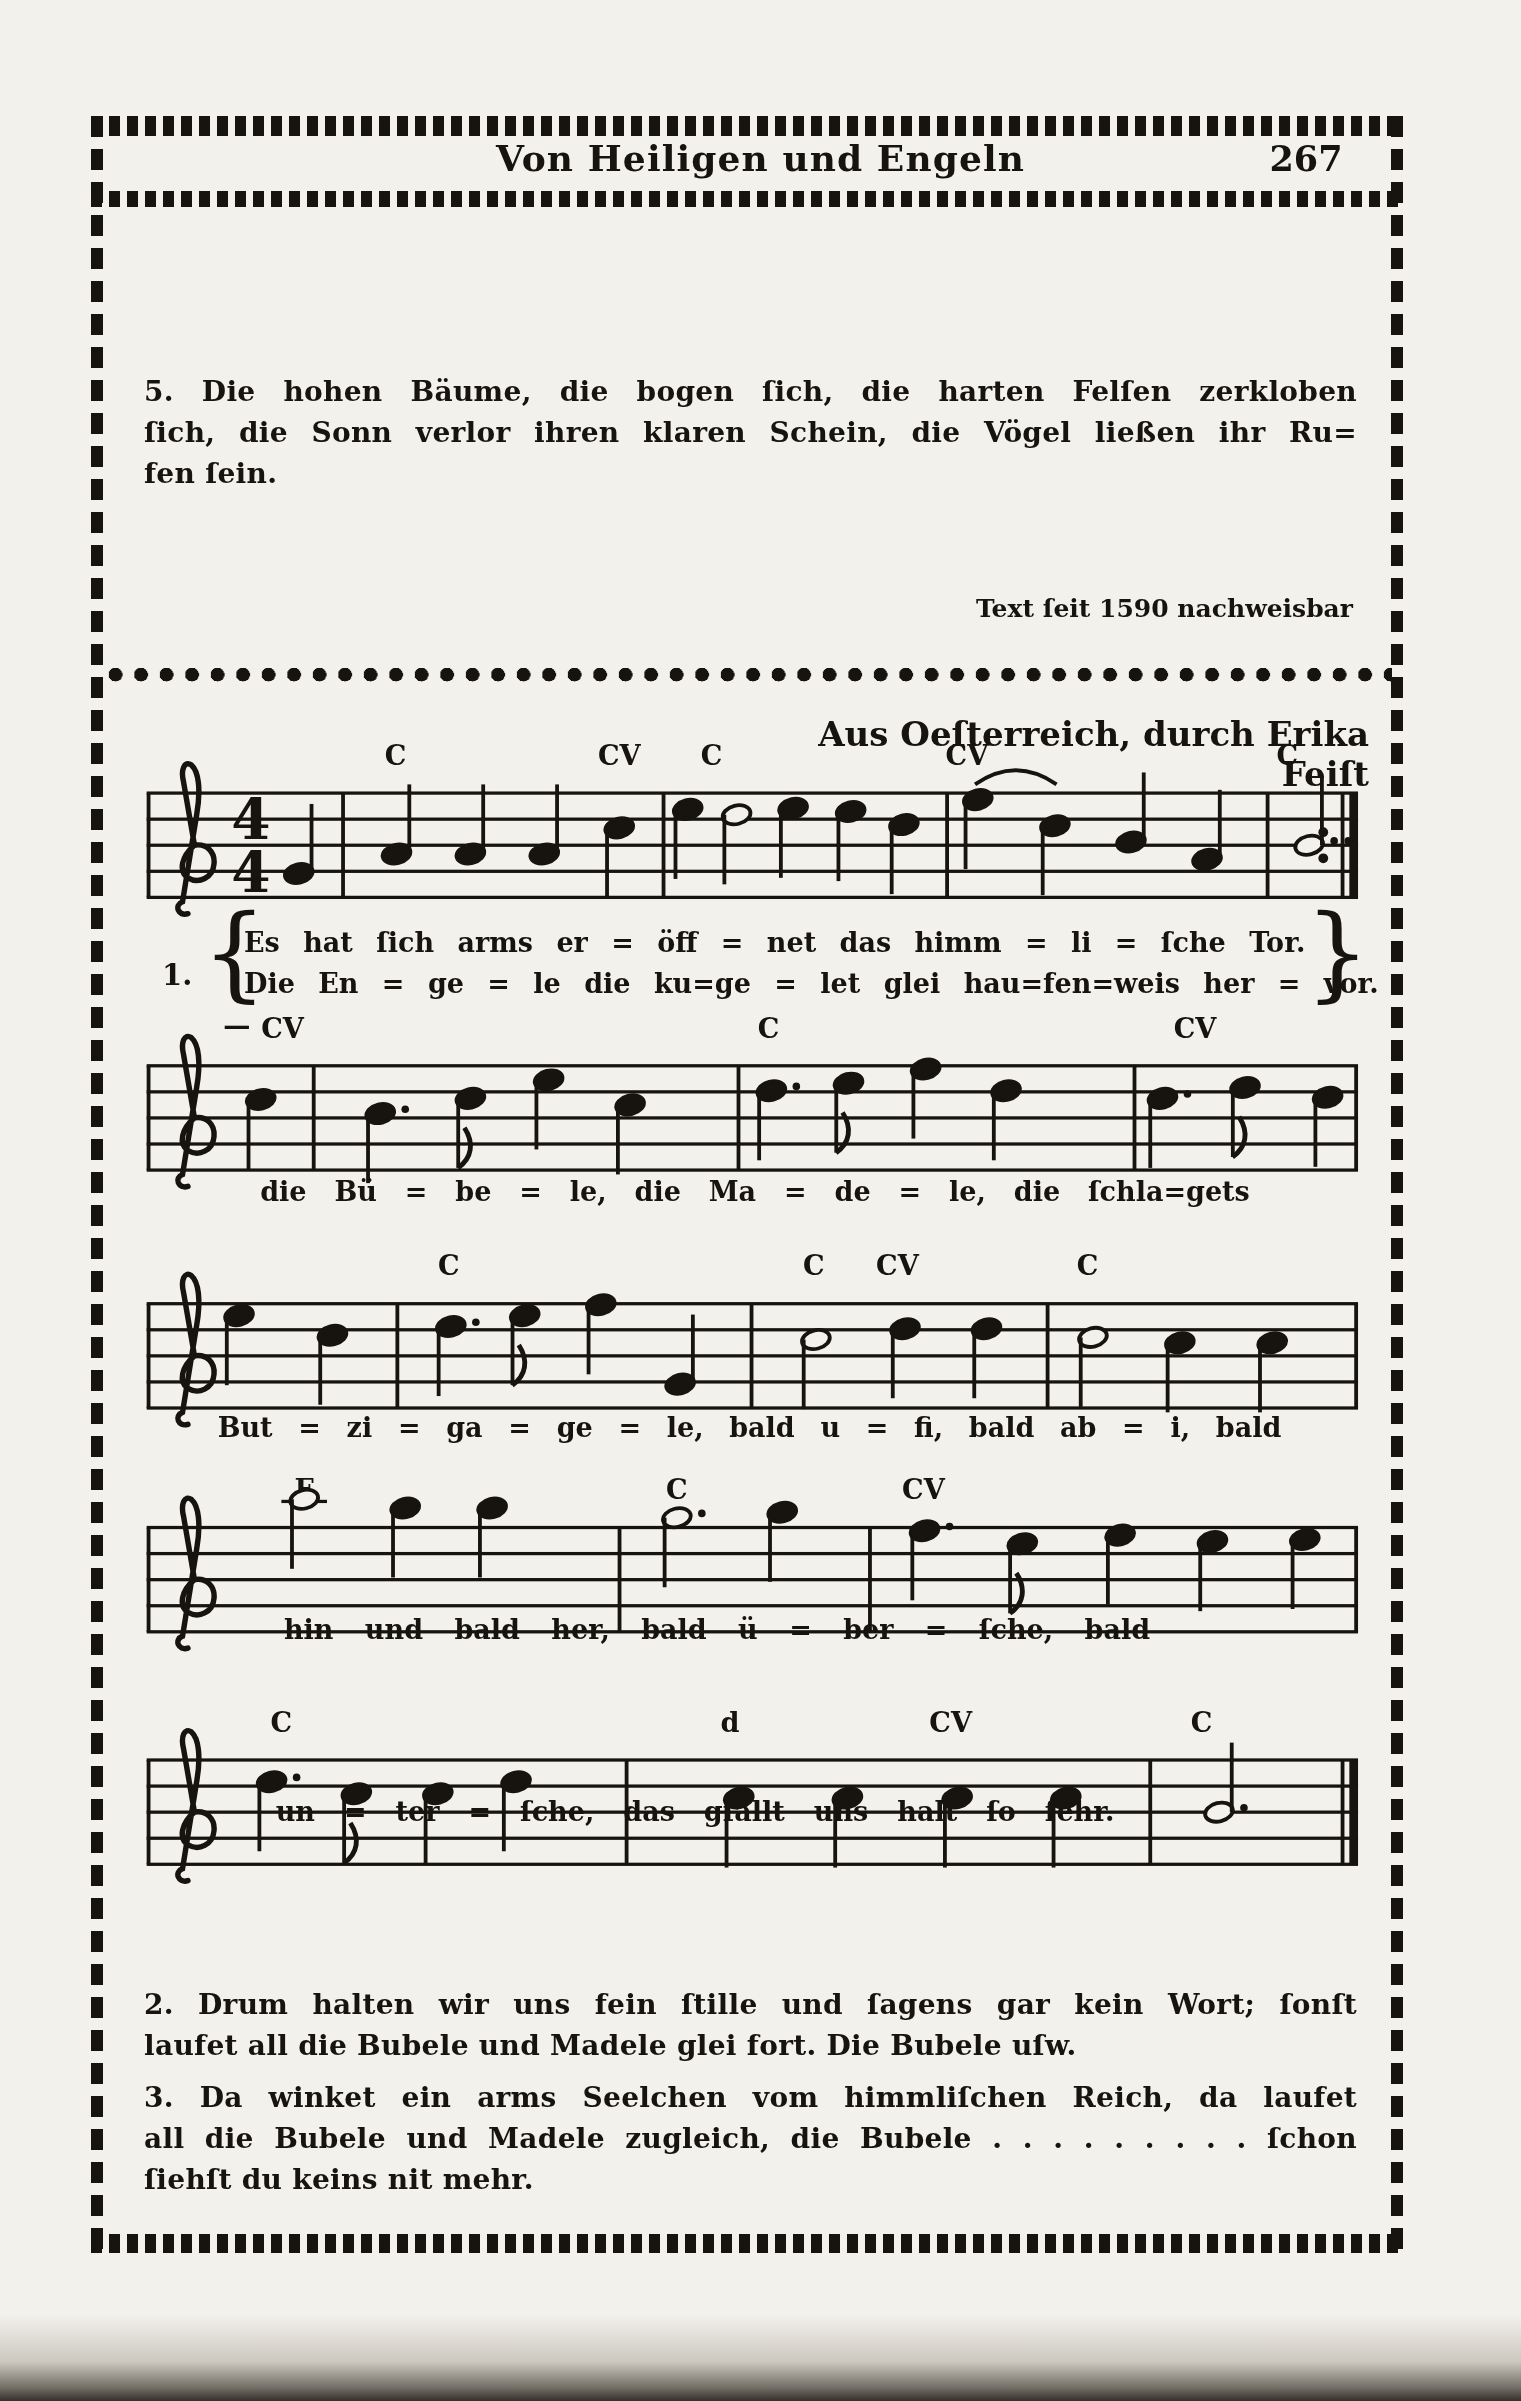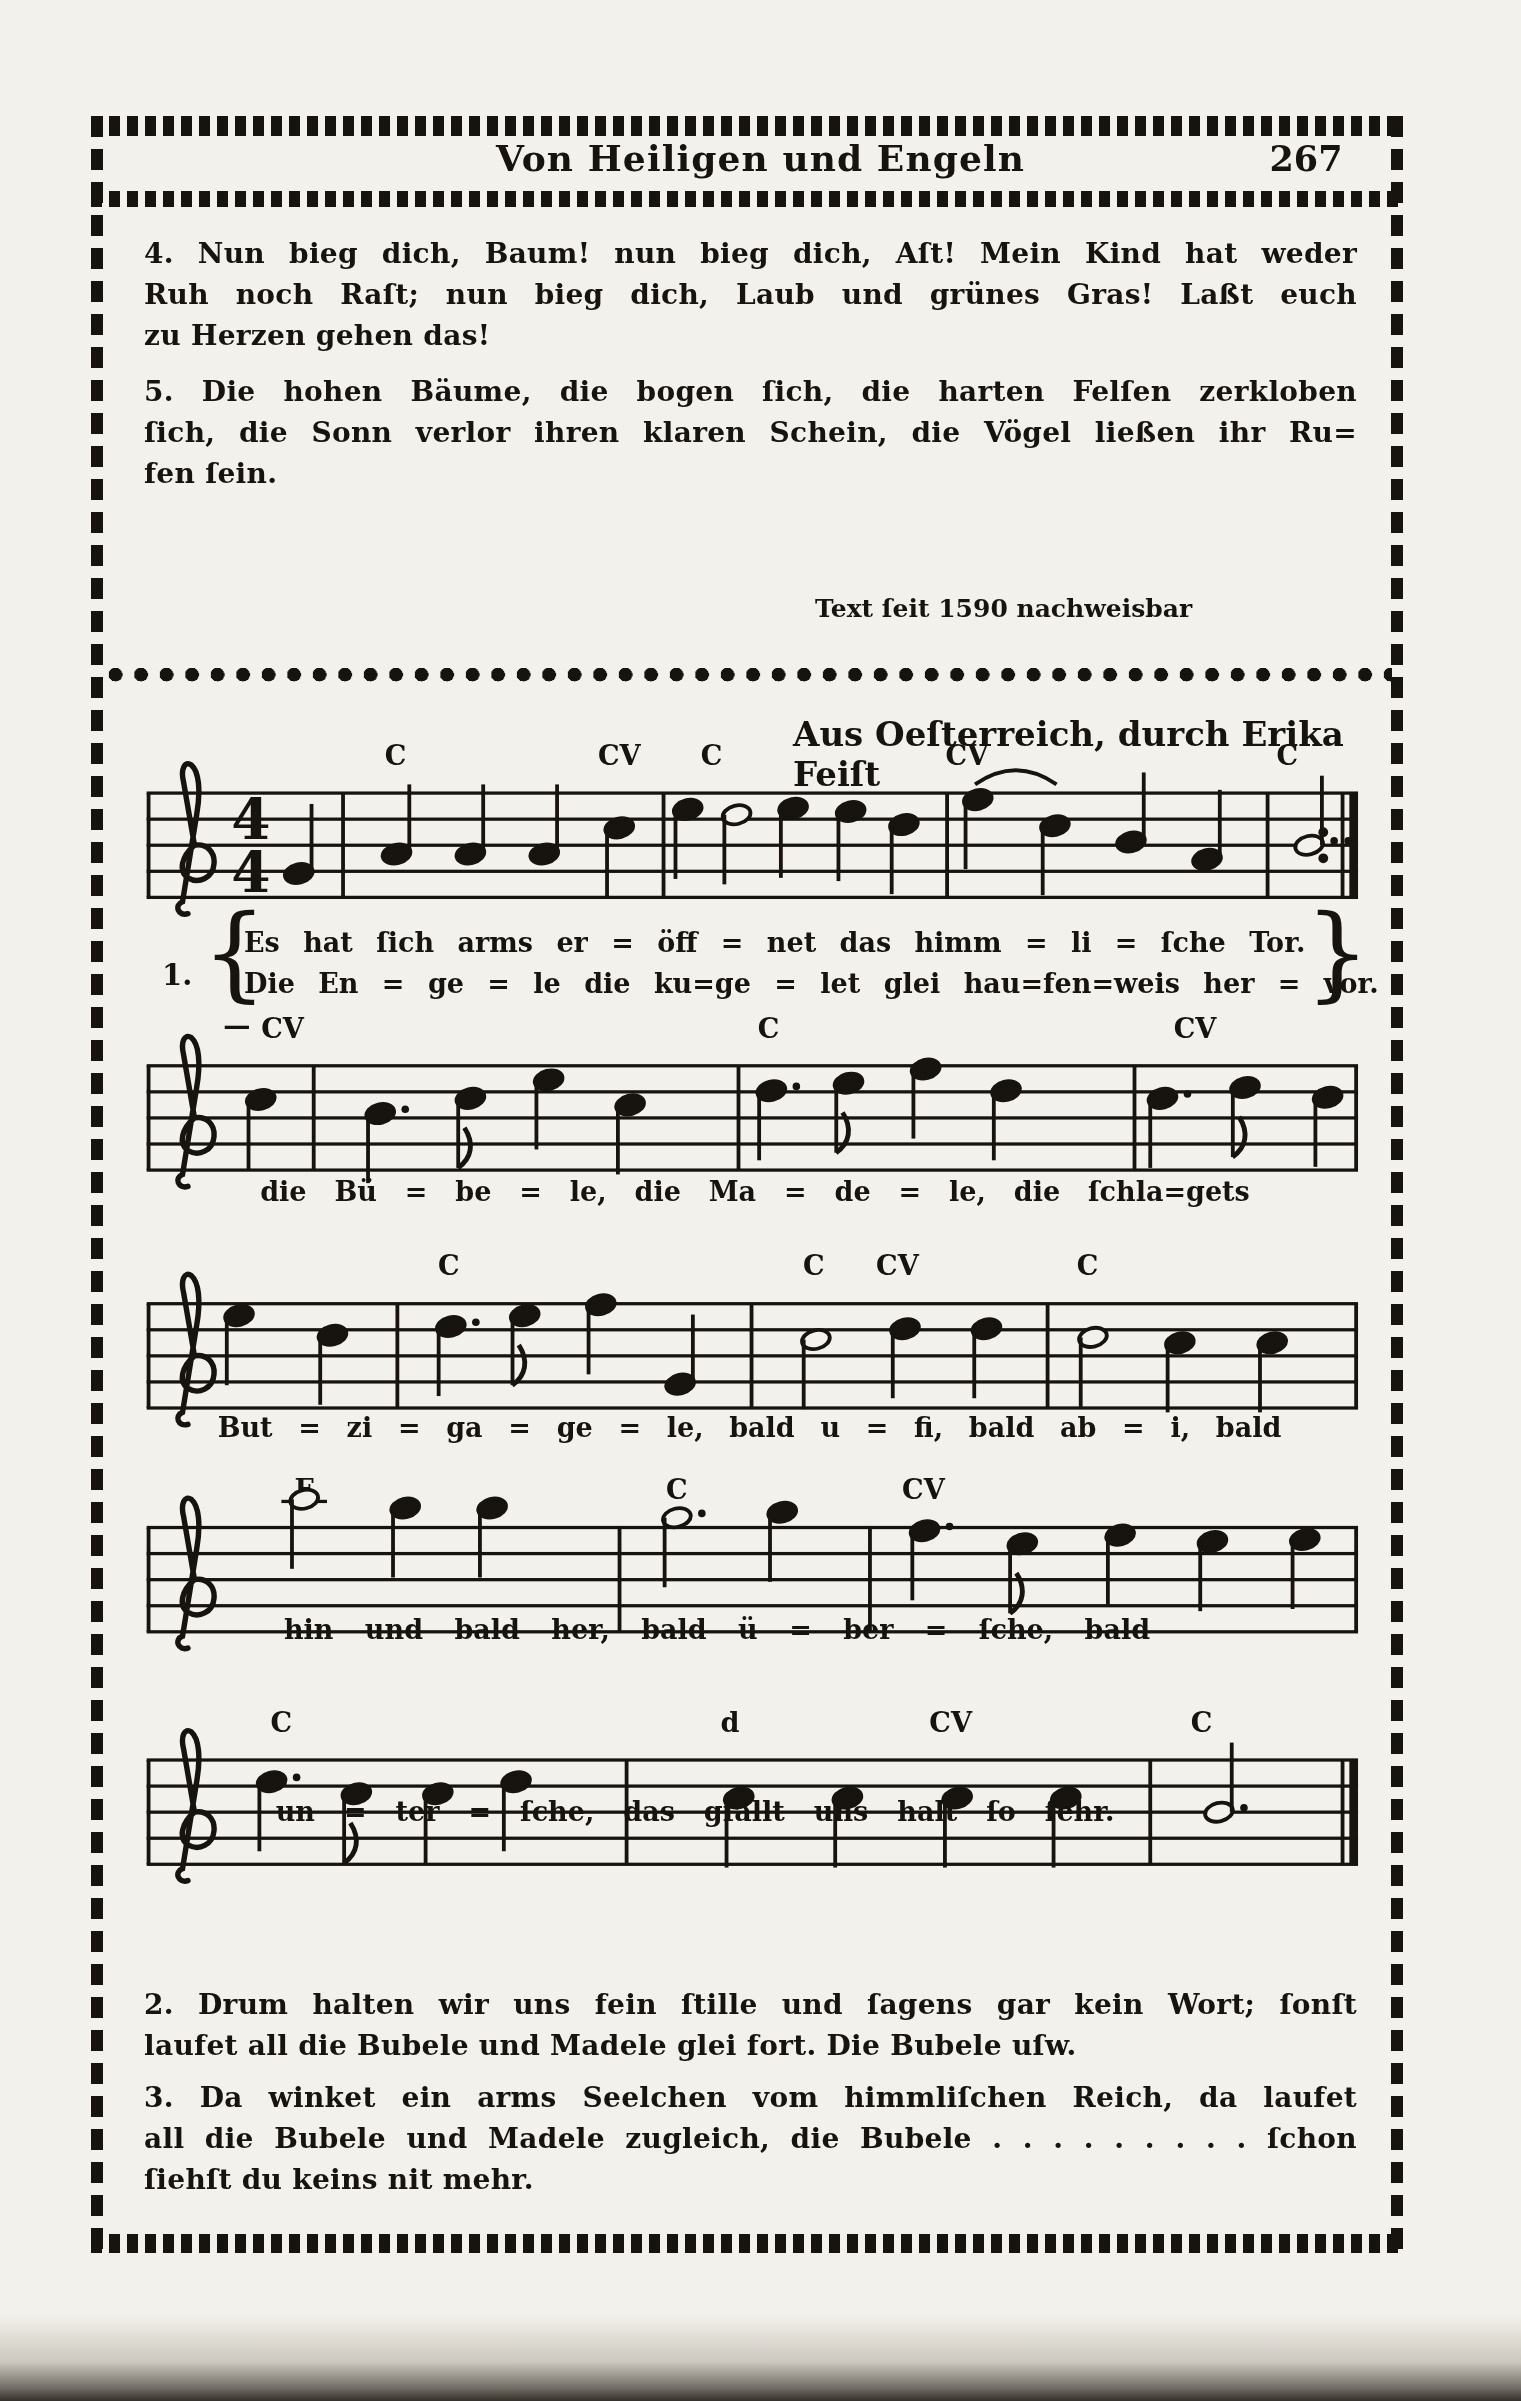--- a/index.html
+++ b/index.html
@@ -7,21 +7,21 @@
         font-family:"DejaVu Serif","Liberation Serif",serif;color:#17140f;font-weight:bold}
   .dashrow{position:absolute;background-image:repeating-linear-gradient(90deg,#17140f 0 11px,transparent 11px 18px)}
   .dashcol{position:absolute;width:12px;background-image:repeating-linear-gradient(180deg,#17140f 0 20.6px,transparent 20.6px 33px)}
   .dotrow{position:absolute;height:15px;background-image:radial-gradient(circle 7px at 12.5px 7.6px,#17140f 97%,transparent 100%);
           background-size:25.5px 15px;background-repeat:repeat-x}
   .header-title{position:absolute;top:137px;left:217px;width:1087px;text-align:center;font-size:36px;letter-spacing:1.1px}
   .page-num{position:absolute;top:138px;left:1260px;width:92px;font-size:35px;text-align:center}
   .verse{position:absolute;left:144px;width:1213px;font-size:28px;line-height:41px;letter-spacing:0.3px}
   .vline{text-align:justify;text-align-last:justify}
   .vlast{text-align:left;text-align-last:left}
-  .note-credit{position:absolute;font-size:25px;text-align:left}
+  .note-credit{position:absolute;font-size:25px;text-align:right}
   .lyric{position:absolute;font-size:27px;text-align:center;word-spacing:14px;white-space:nowrap}
   .brace{position:absolute;top:902px;font-size:102px;line-height:102px;font-weight:normal}
   .verse-no{position:absolute;font-size:29px}
   svg text{font-family:"DejaVu Serif","Liberation Serif",serif;font-weight:bold;fill:#17140f}
   .bottom-fade{position:absolute;left:0;right:0;top:2314px;height:87px;
      background:linear-gradient(to bottom,rgba(205,201,192,0) 0%,#ccc8bf 55%,#716d65 85%,#34312c 100%)}
 </style>
 </head>
 <body>
 
@@ -29,25 +29,20 @@
 
   <div class="dashrow" style="left:91px;top:116px;width:1312px;height:19.6px"></div>
   <div class="dashrow" style="left:91px;top:191px;width:1312px;height:16.3px"></div>
   <div class="dashcol" style="left:91px;top:116px;height:2136px"></div>
   <div class="dashcol" style="left:1391px;top:116px;height:2136px"></div>
   <div class="dashrow" style="left:91px;top:2234px;width:1312px;height:18.5px"></div>
 
   <div class="header-title">Von Heiligen und Engeln</div>
   <div class="page-num">267</div>
 
-  <div class="verse" style="top:233px">
-    <div class="vline">4. Nun bieg dich, Baum! nun bieg dich, Aſt! Mein Kind hat weder</div>
-    <div class="vline">Ruh noch Raſt; nun bieg dich, Laub und grünes Gras! Laßt euch</div>
-    <div class="vlast">zu Herzen gehen das!</div>
-  </div>
   <div class="verse" style="top:371px">
     <div class="vline">5. Die hohen Bäume, die bogen ſich, die harten Felſen zerkloben</div>
     <div class="vline">ſich, die Sonn verlor ihren klaren Schein, die Vögel ließen ihr Ru=</div>
     <div class="vlast">fen ſein.</div>
   </div>
   <div class="note-credit" style="top:594px;left:815px;width:538px">Text ſeit 1590 nachweisbar</div>
 
   <div class="dotrow" style="left:103px;top:667px;width:1289px"></div>
 
   <div class="note-credit" style="top:714px;left:793px;width:576px;font-size:34px">Aus Oeſterreich, durch Erika Feiſt</div>

